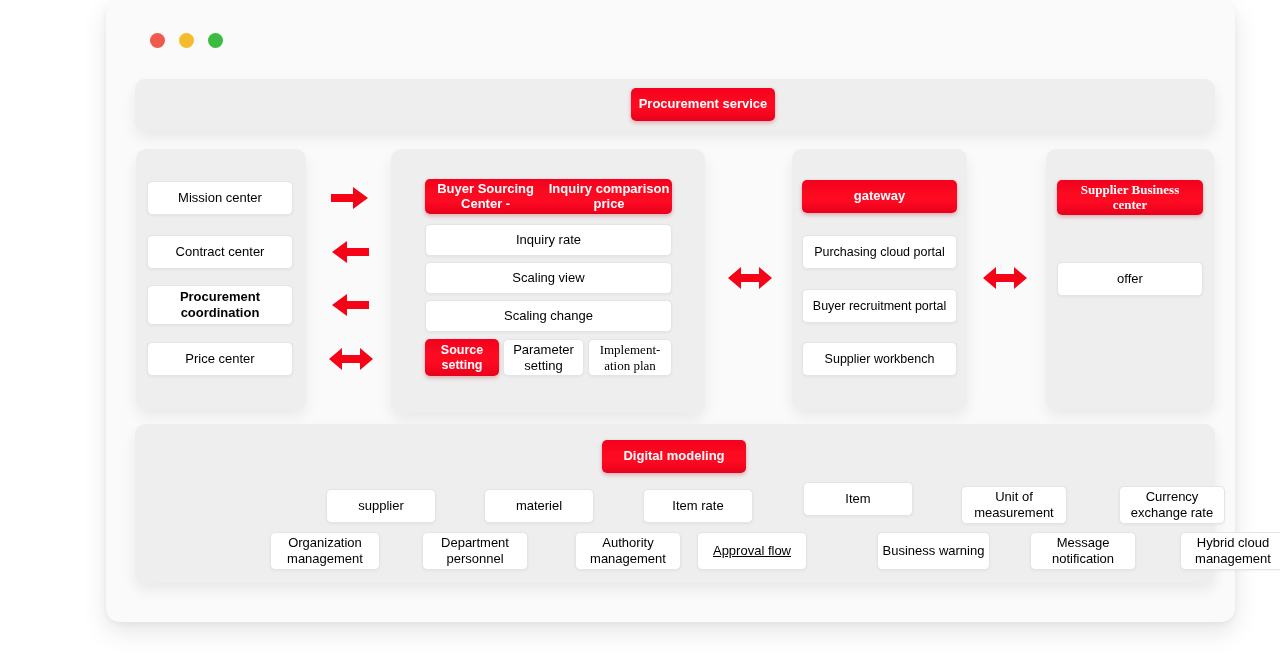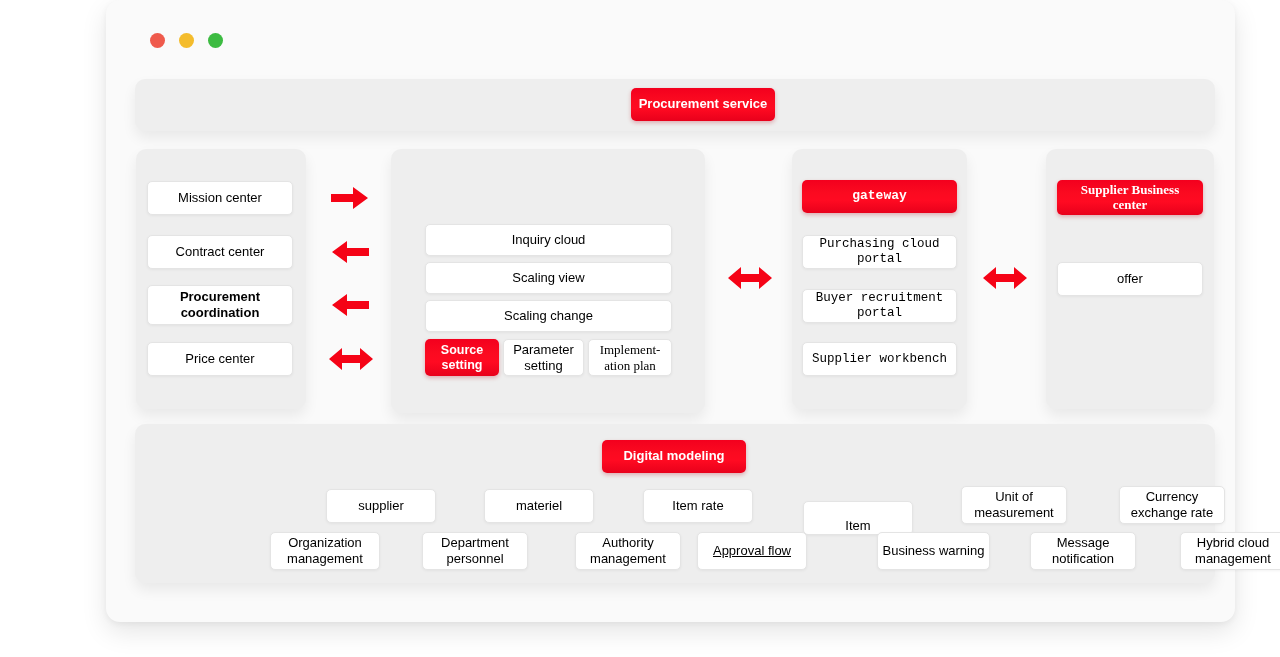--- a/index.html
+++ b/index.html
@@ -121,21 +121,26 @@
       <path d="M38 8 H16 V1 L1 12 L16 23 V16 H38 Z" fill="#f50316"></path>
     </svg>
   </div>
   <div class="arrow" style="left:222px; top:346px;">
     <svg width="46" height="26" viewBox="0 0 46 26">
       <path d="M1 13 L14 2 V9 H32 V2 L45 13 L32 24 V17 H14 V24 Z" fill="#f50316"></path>
     </svg>
   </div>
 
   <div class="gpanel" style="left:285px; top:149px; width:314px; height:264px;">
-    <div class="wbox" style="left:34px; top:75px; width:247px; height:32px;">Inquiry cloud</div>
+    <div class="redbtn" style="left:34px; top:30px; width:247px; height:35px;">
+      <span>Buyer Sourcing Center -</span>
+        <br>
+      <span>Inquiry comparison price</span>
+    </div>
+    <div class="wbox" style="left:34px; top:75px; width:247px; height:32px;">Inquiry rate</div>
     <div class="wbox" style="left:34px; top:113px; width:247px; height:32px;">Scaling view</div>
     <div class="wbox" style="left:34px; top:151px; width:247px; height:32px;">Scaling change</div>
 
     <div class="redbtn" style="left:34px; top:190px; width:74px; height:37px; font-size:12.5px;">
       <div>
         <span>Source</span><br>
         <span>setting</span>
       </div>
     </div>
     <div class="wbox" style="left:112px; top:190px; width:81px; height:37px;">
@@ -151,21 +156,21 @@
       </div>
     </div>
   </div>
 
   <div class="arrow" style="left:620px; top:265px;">
     <svg width="48" height="26" viewBox="0 0 46 26">
       <path d="M1 13 L14 2 V9 H32 V2 L45 13 L32 24 V17 H14 V24 Z" fill="#f50316"></path>
     </svg>
   </div>
 
-  <div class="gpanel" style="left:686px; top:149px; width:175px; height:260px;font-family:Liberation Mono, monospace;">
+  <div class="gpanel" style="left:686px; top:149px; width:175px; height:260px;">
     <div class="redbtn" style="left:10px; top:31px; width:155px; height:33px;">gateway</div>
     <div class="wbox" style="left:10px; top:86px; width:155px; height:34px; font-size:12.5px;">Purchasing cloud portal</div>
     <div class="wbox" style="left:10px; top:193px; width:155px; height:34px; font-size:12.5px;">Supplier workbench</div>
     <div class="wbox" style="left:10px; top:140px; width:155px; height:34px; font-size:12.5px;">Buyer recruitment portal</div>
   </div>
 
   <div class="arrow" style="left:875px; top:265px;">
     <svg width="48" height="26" viewBox="0 0 46 26">
       <path d="M1 13 L14 2 V9 H32 V2 L45 13 L32 24 V17 H14 V24 Z" fill="#f50316"></path>
     </svg>
@@ -187,21 +192,21 @@
 
     <div class="wbox" style="left:191px; top:65px; width:110px; height:34px;">
       <div><span>supplier</span></div>
     </div>
     <div class="wbox" style="left:349px; top:65px; width:110px; height:34px;">
       <div><span>materiel</span></div>
     </div>
     <div class="wbox" style="left:508px; top:65px; width:110px; height:34px;">
       <div><span>Item rate</span></div>
     </div>
-    <div class="wbox" style="left:668px; top:77px; width:110px; height:34px;align-items:flex-end;">
+    <div class="wbox" style="left:668px; top:58px; width:110px; height:34px;">
       <div><span>Item</span></div>
     </div>
     <div class="wbox" style="left:826px; top:62px; width:106px; height:38px;">
       <div>
         <span>Unit of</span><br>
         <span>measurement</span>
       </div>
     </div>
     <div class="wbox" style="left:984px; top:62px; width:106px; height:38px;">
       <div>

